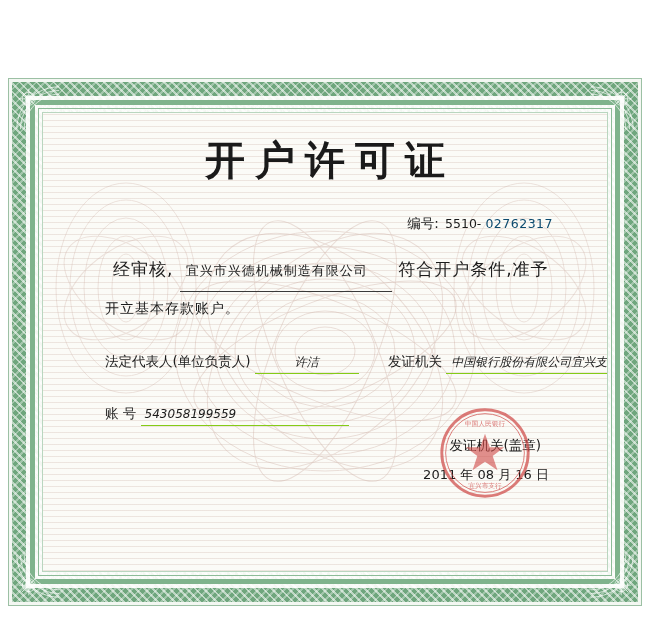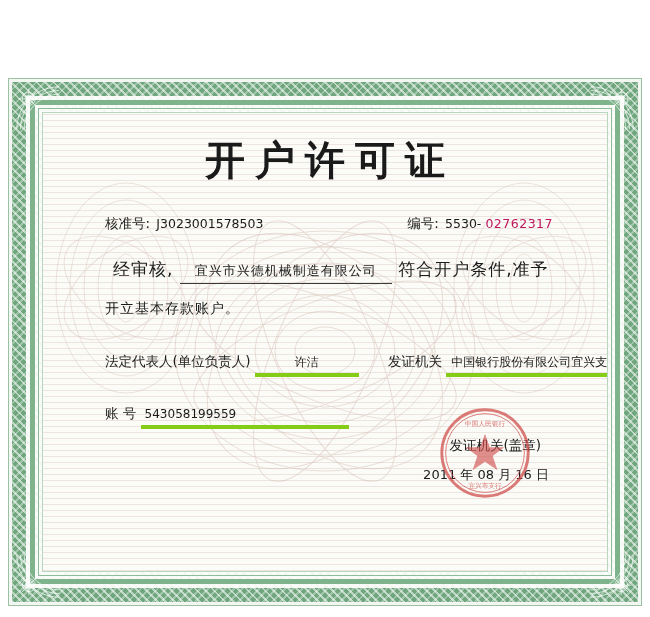--- a/index.html
+++ b/index.html
@@ -153,52 +153,53 @@
   .row {
     position: absolute;
     font-size: 13.5px;
     line-height: 20px;
     white-space: nowrap;
   }
 
   .lbl { font-size: 13.5px; }
   .val-underline {
     display: inline-block;
-    border-bottom: 4px solid #84cc16;
+    border-bottom: 1px solid #84cc16;
     text-align: center;
     font-size: 12px;
     padding: 0 4px 1px 4px;
     vertical-align: baseline;
+    font-style: italic;
   }
   .val-plain {
     display: inline-block;
     font-size: 12.5px;
     padding: 0 2px;
   }
 
   .approve-row  { left: 62px;  top: 100px; }
   .number-row   { right: 52px; top: 100px; }
-  .num-red      { color: #be185d; letter-spacing: .5px; }
+  .num-red      { color: #0c4a6e; letter-spacing: .5px; }
 
   .line1 { left: 70px; top: 146px; font-size: 17px; letter-spacing: 1px; }
   .line2 { left: 62px; top: 185px; font-size: 14px; letter-spacing: 1px; }
 
   .legal-row { left: 62px; top: 238px; }
   .bank-row  { left: 345px; top: 238px; }
   .acct-row  { left: 62px; top: 290px; }
 
   .issuer-row { right: 66px; top: 322px; font-size: 13.5px; }
   .date-row   { right: 58px; top: 352px; font-size: 13px; }
 
   .big-under {
     display: inline-block;
     border-bottom: 1px solid #3a3a3a;
-    text-align: center;
+    text-align: left;
     font-size: 13px;
-    padding: 0 6px 2px 6px;
+    padding: 0 6px 10px 6px;
   }
 
   
   .seal {
     position: absolute;
     right: 74px;
     top: 292px;
     width: 96px;
     height: 96px;
     opacity: .72;
@@ -300,28 +301,24 @@
           <ellipse cx="75" cy="115" rx="14" ry="34"></ellipse>
           <ellipse cx="75" cy="115" rx="70" ry="40" transform="rotate(35 75 115)"></ellipse>
           <ellipse cx="75" cy="115" rx="70" ry="40" transform="rotate(-35 75 115)"></ellipse>
         </g>
       </svg>
 
       <div class="content">
 
         <div class="title">开户许可证</div>
 
-        <div class="row approve-row">
-          <span class="lbl">核准号:</span>
-          <span class="val-plain">J3023001578503</span>
-        </div>
 
         <div class="row number-row">
           <span class="lbl">编号:</span>
-          <span class="val-plain">5530-</span><span class="val-plain num-red">02762317</span>
+          <span class="val-plain">5510-</span><span class="val-plain num-red">02762317</span>
         </div>
 
         <div class="row line1">
           <span>经审核,</span>
           <span class="big-under" style="min-width:200px;">宜兴市兴德机械制造有限公司</span>
           <span>符合开户条件,准予</span>
         </div>
 
         <div class="row line2">开立基本存款账户。</div>
 

